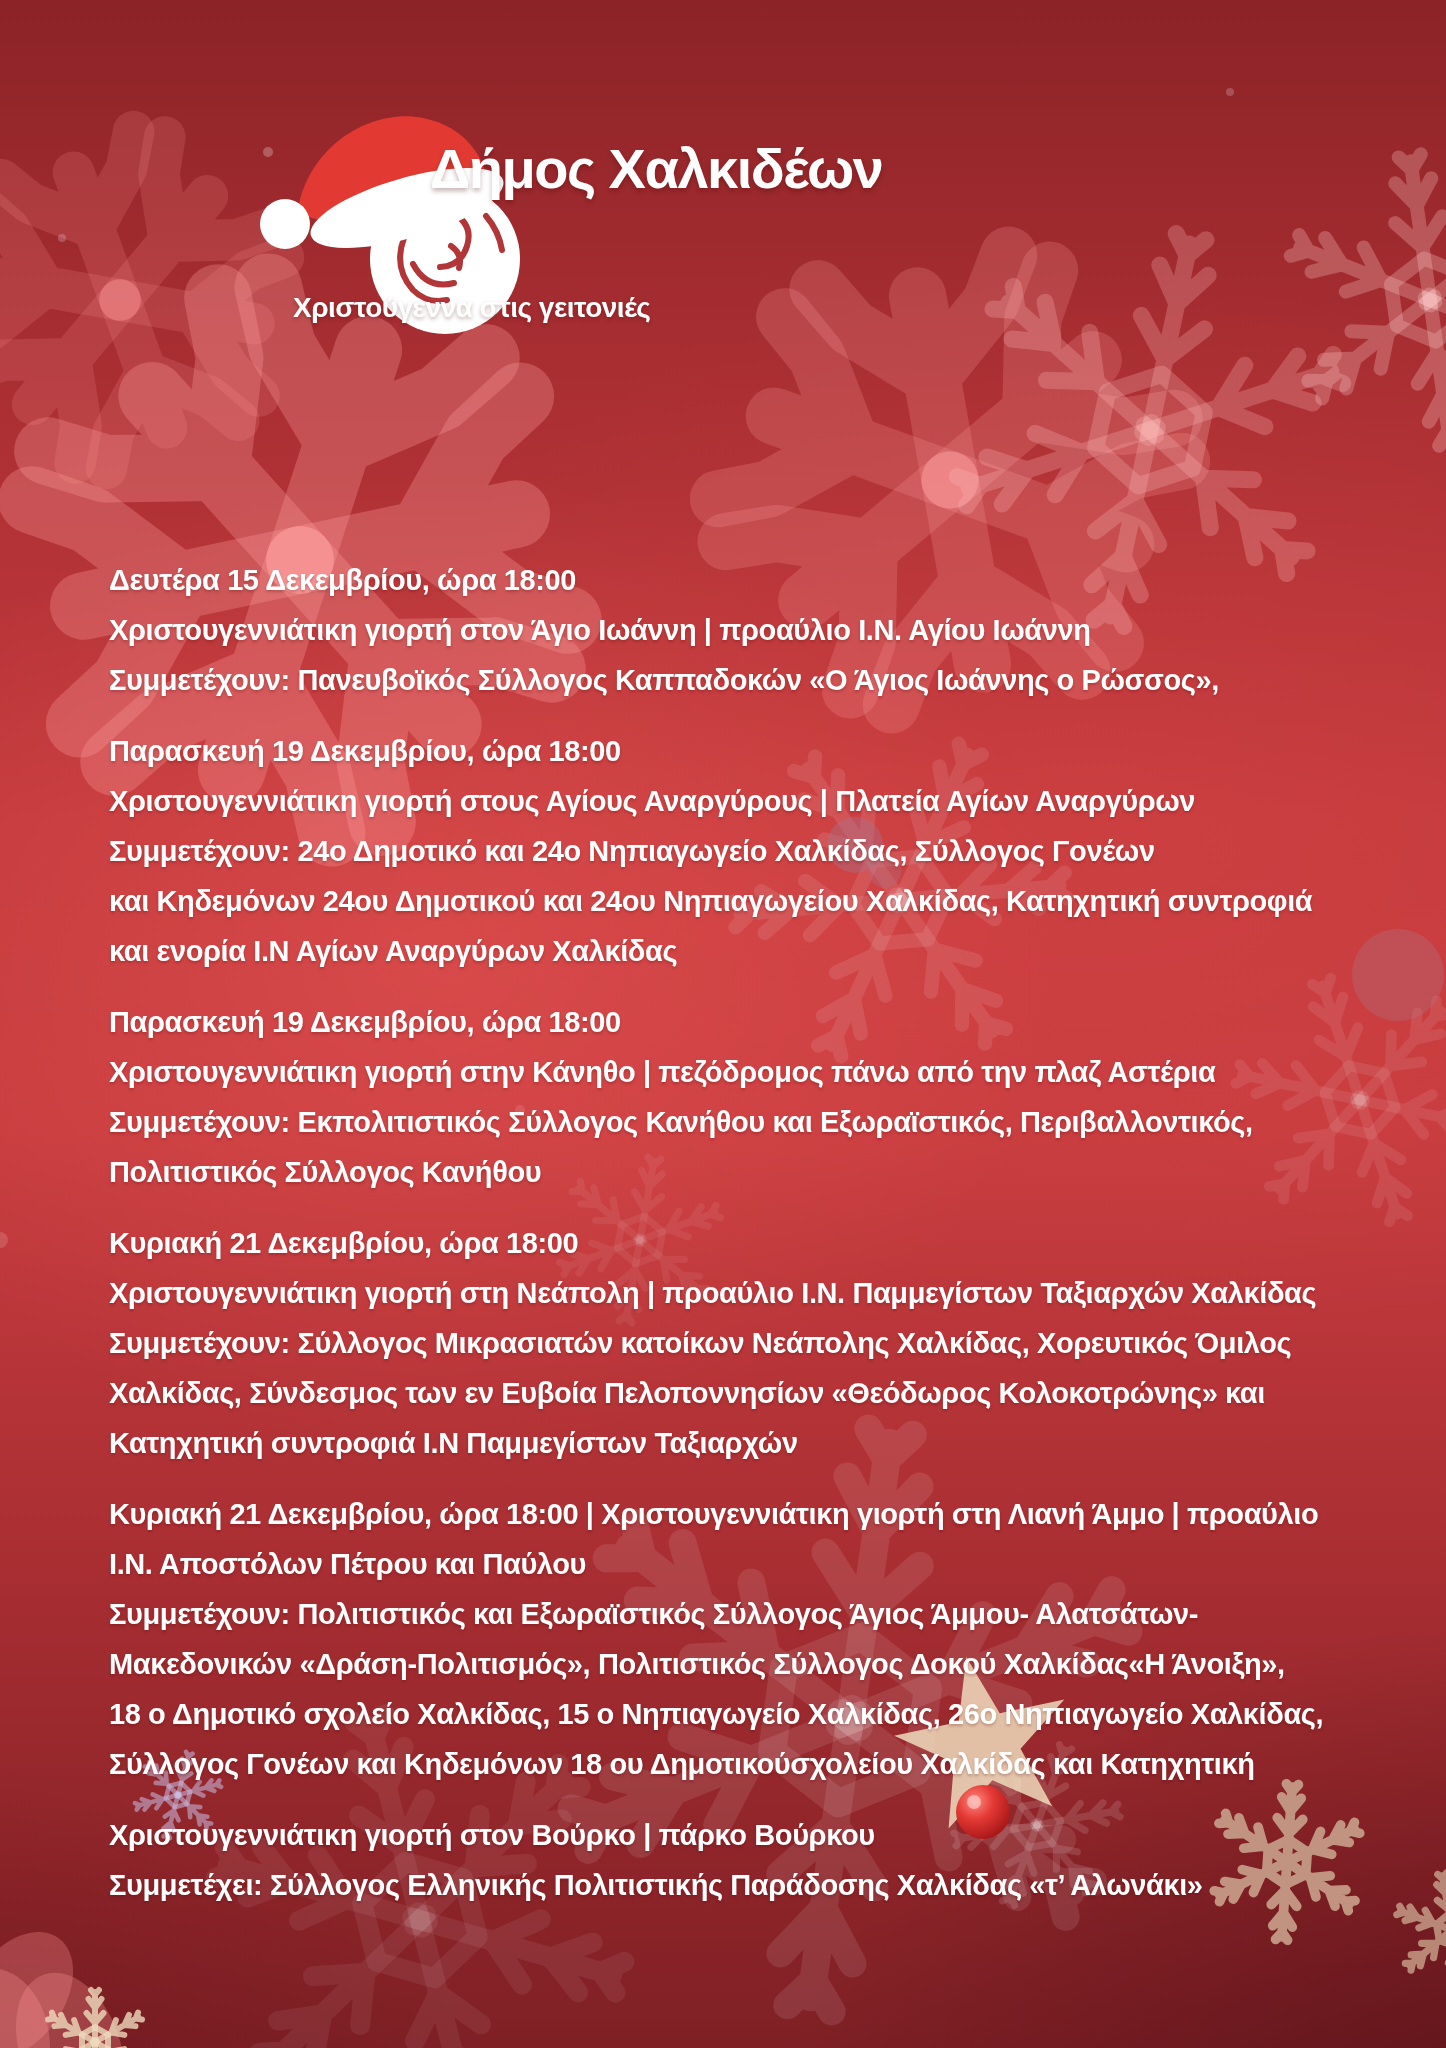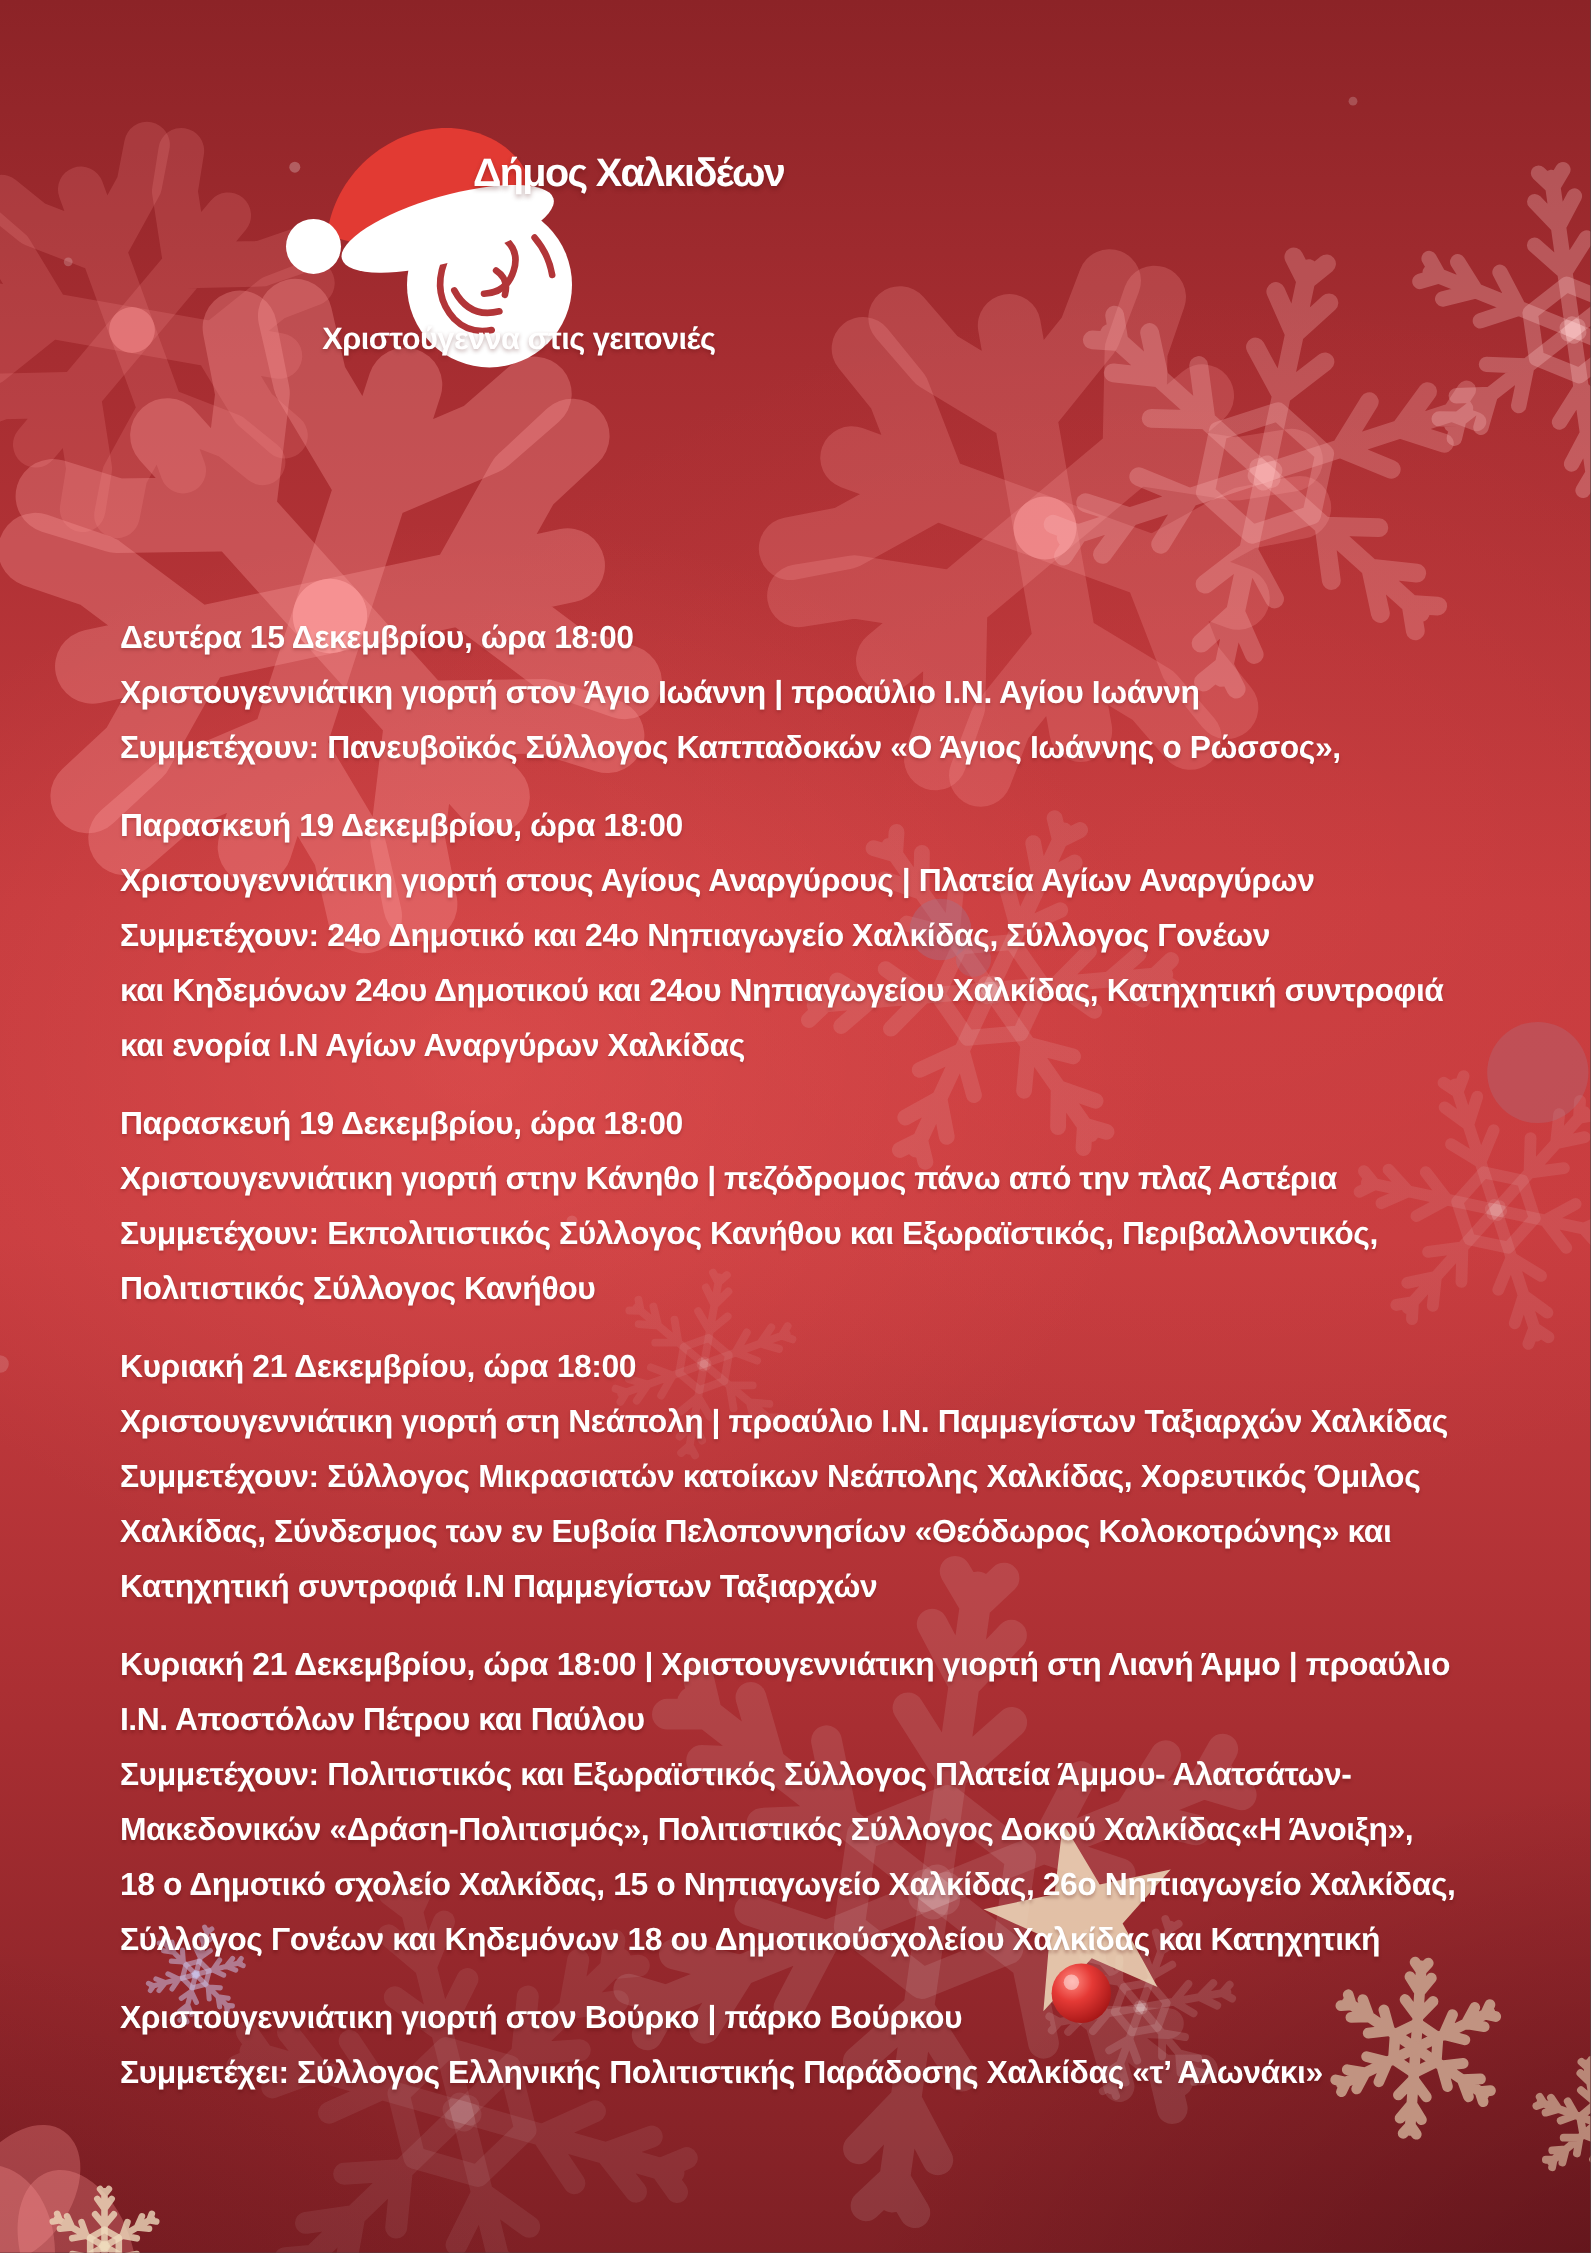--- a/index.html
+++ b/index.html
@@ -16,21 +16,21 @@
       radial-gradient(1400px 1000px at 110% 108%, rgba(40,0,10,0.45), rgba(40,0,10,0) 60%),
       radial-gradient(1200px 900px at -10% 112%, rgba(70,5,15,0.35), rgba(70,5,15,0) 60%),
       linear-gradient(180deg, #8c2327 0%, #a62d31 16%, #c43a3d 40%, #c73c3f 55%, #ab2f33 75%, #8c2429 92%, #7f2025 100%);
   }
   .decor { position:absolute; inset:0; width:1446px; height:2048px; }
 
   .logo { position:absolute; left:255px; top:96px; width:300px; height:250px; }
 
   .muni {
     position:absolute; left:430px; top:136px;
-    font-size:36px; letter-spacing:-1.5px;
+    font-size:56px; letter-spacing:-1.5px;
     text-shadow:0 3px 5px rgba(70,0,0,0.30);
     white-space:nowrap;
   }
   .title {
     position:absolute; left:293px; top:292px;
     font-size:28px; letter-spacing:-0.5px;
     text-shadow:0 2px 4px rgba(70,0,0,0.30);
     white-space:nowrap;
   }
   .events { position:absolute; left:97px; top:549px; width:1330px; }
@@ -168,21 +168,21 @@
     <div class="event-block">
       <p>Κυριακή 21 Δεκεμβρίου, ώρα 18:00</p>
       <p>Χριστουγεννιάτικη γιορτή στη Νεάπολη | προαύλιο Ι.Ν. Παμμεγίστων Ταξιαρχών Χαλκίδας</p>
       <p>Συμμετέχουν: Σύλλογος Μικρασιατών κατοίκων Νεάπολης Χαλκίδας, Χορευτικός Όμιλος</p>
       <p>Χαλκίδας, Σύνδεσμος των εν Ευβοία Πελοποννησίων «Θεόδωρος Κολοκοτρώνης» και</p>
       <p>Κατηχητική συντροφιά Ι.Ν Παμμεγίστων Ταξιαρχών</p>
     </div>
     <div class="event-block">
       <p>Κυριακή 21 Δεκεμβρίου, ώρα 18:00 | Χριστουγεννιάτικη γιορτή στη Λιανή Άμμο | προαύλιο</p>
       <p>Ι.Ν. Αποστόλων Πέτρου και Παύλου</p>
-      <p>Συμμετέχουν: Πολιτιστικός και Εξωραϊστικός Σύλλογος Πλατεία Άμμου- Αλατσάτων-</p>
+      <p>Συμμετέχουν: Πολιτιστικός και Εξωραϊστικός Σύλλογος Άγιος Άμμου- Αλατσάτων-</p>
       <p>Μακεδονικών «Δράση-Πολιτισμός», Πολιτιστικός Σύλλογος Δοκού Χαλκίδας«Η Άνοιξη»,</p>
       <p>18 ο Δημοτικό σχολείο Χαλκίδας, 15 ο Νηπιαγωγείο Χαλκίδας, 26ο Νηπιαγωγείο Χαλκίδας,</p>
       <p>Σύλλογος Γονέων και Κηδεμόνων 18 ου Δημοτικούσχολείου Χαλκίδας και Κατηχητική</p>
     </div>
     <div class="event-block">
       <p>Χριστουγεννιάτικη γιορτή στον Βούρκο | πάρκο Βούρκου</p>
       <p>Συμμετέχει: Σύλλογος Ελληνικής Πολιτιστικής Παράδοσης Χαλκίδας «τ’ Αλωνάκι»</p>
     </div>
   </div>
 

